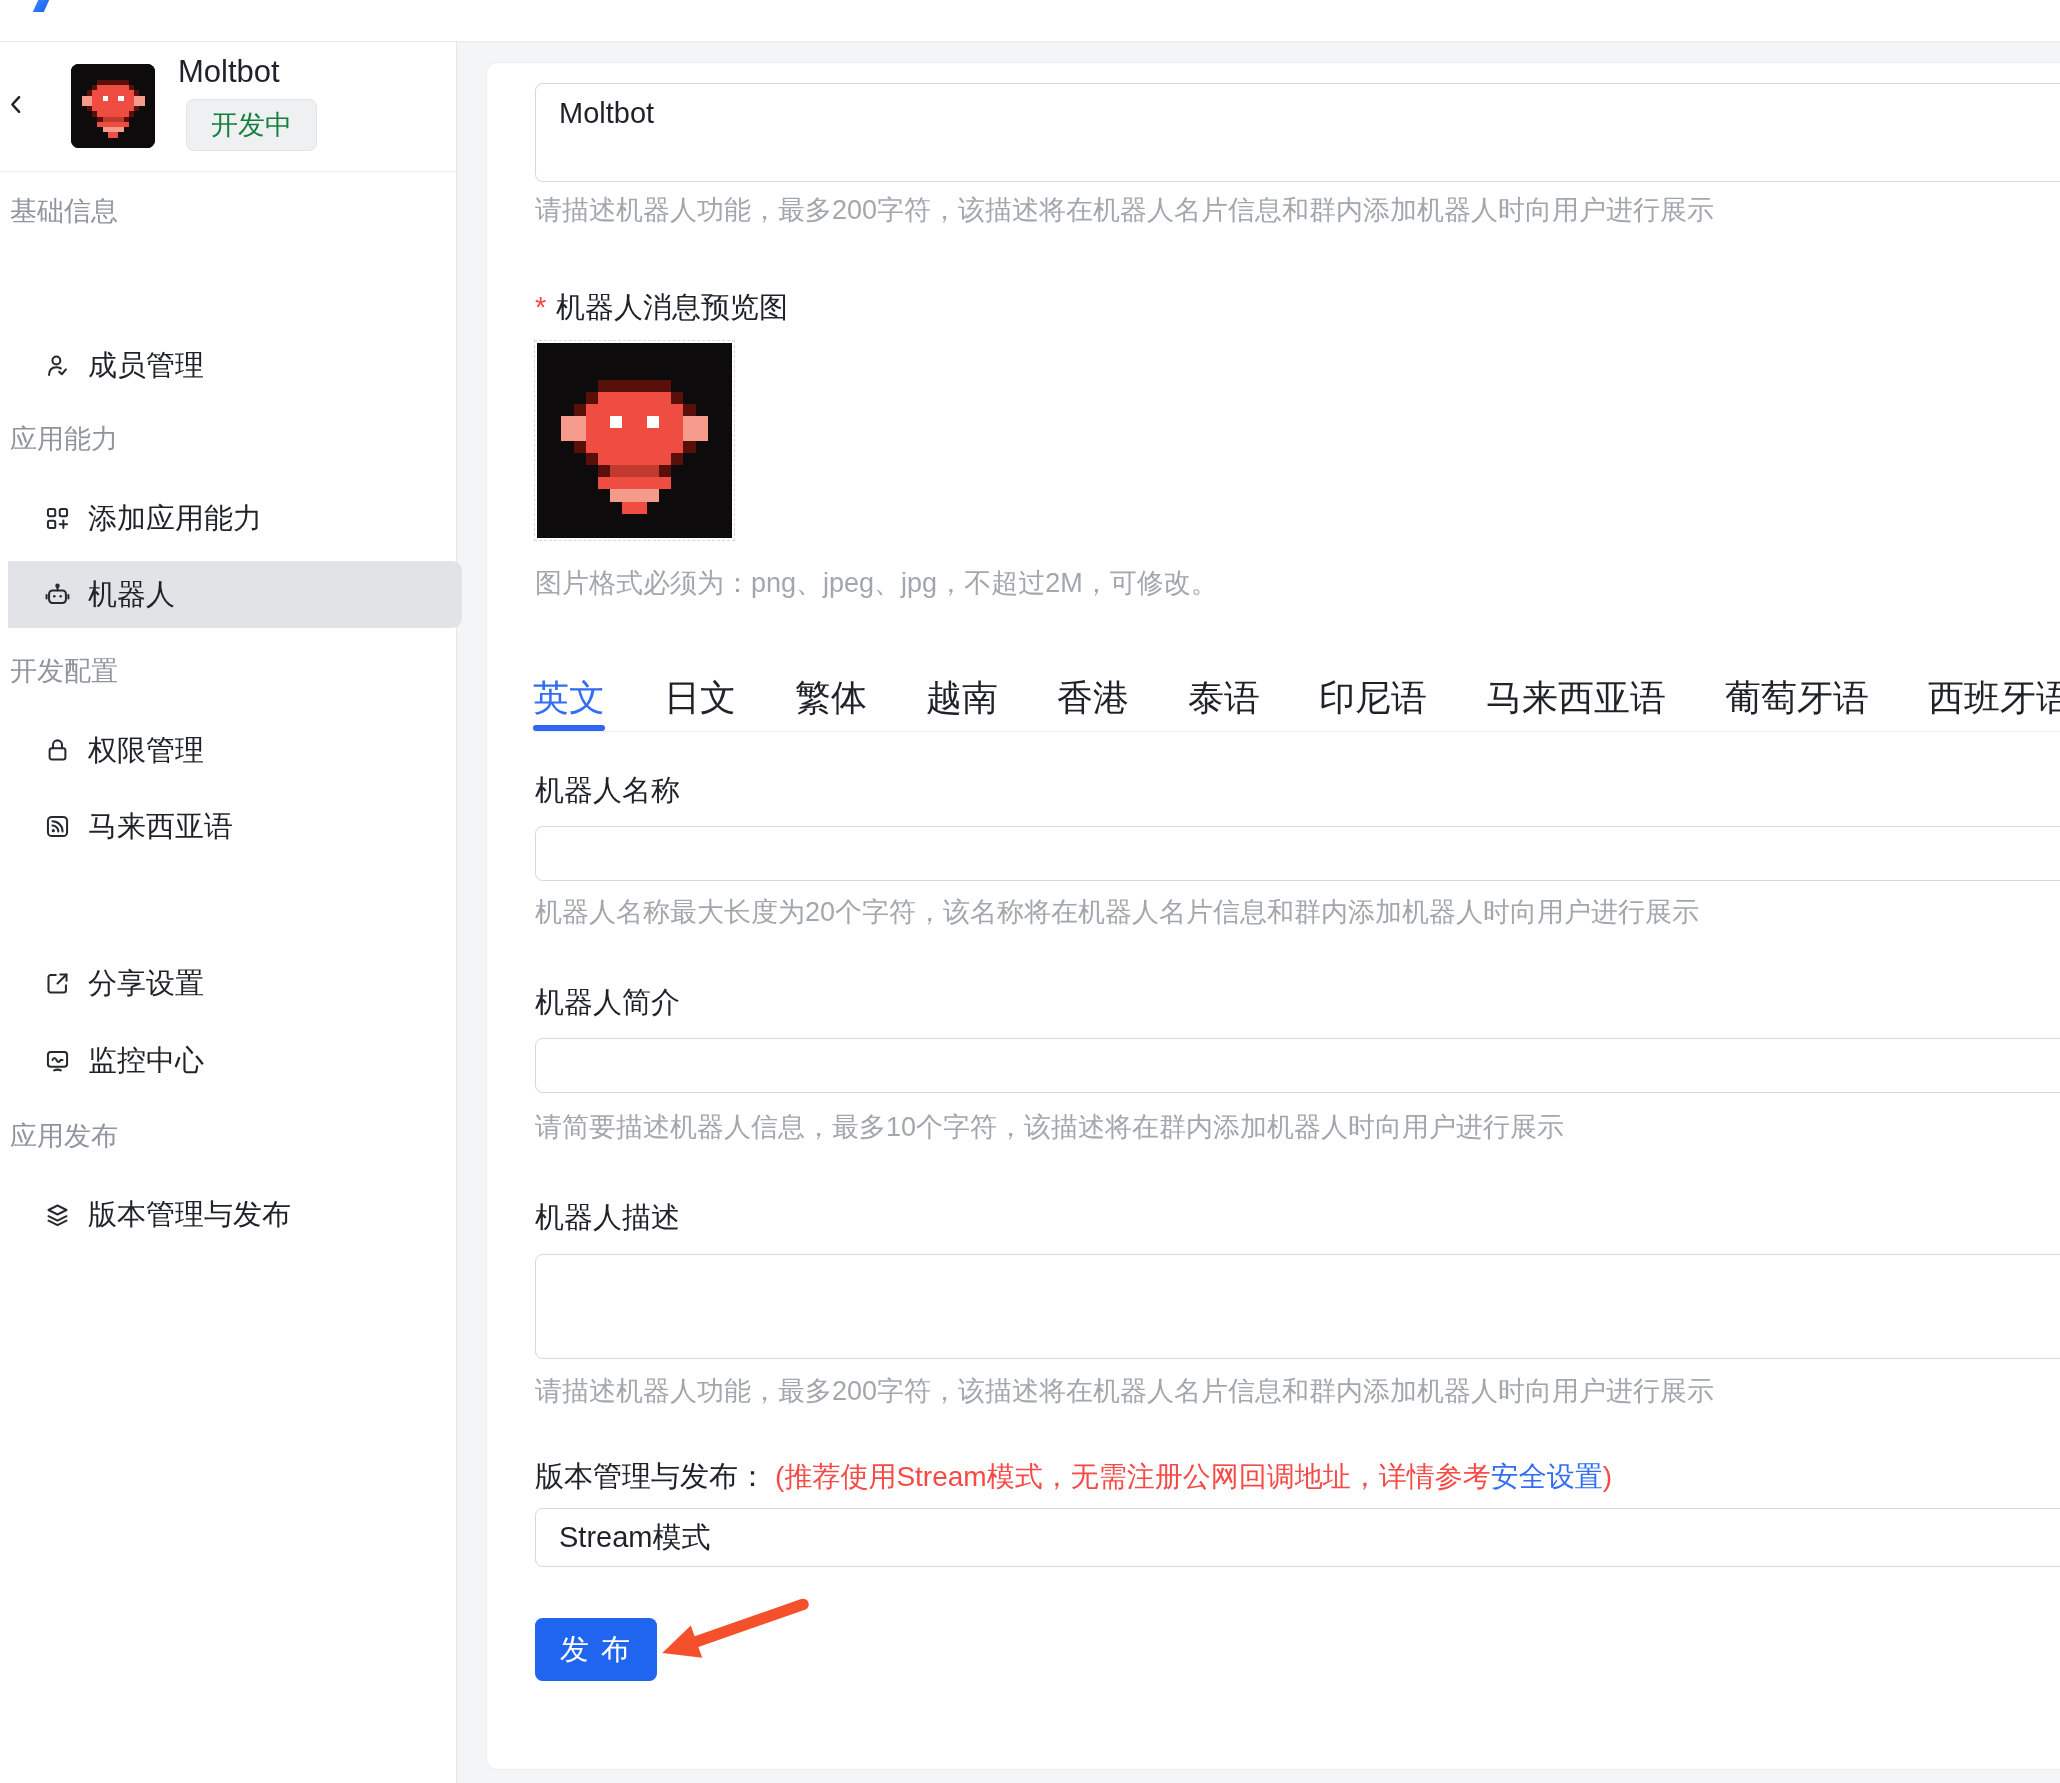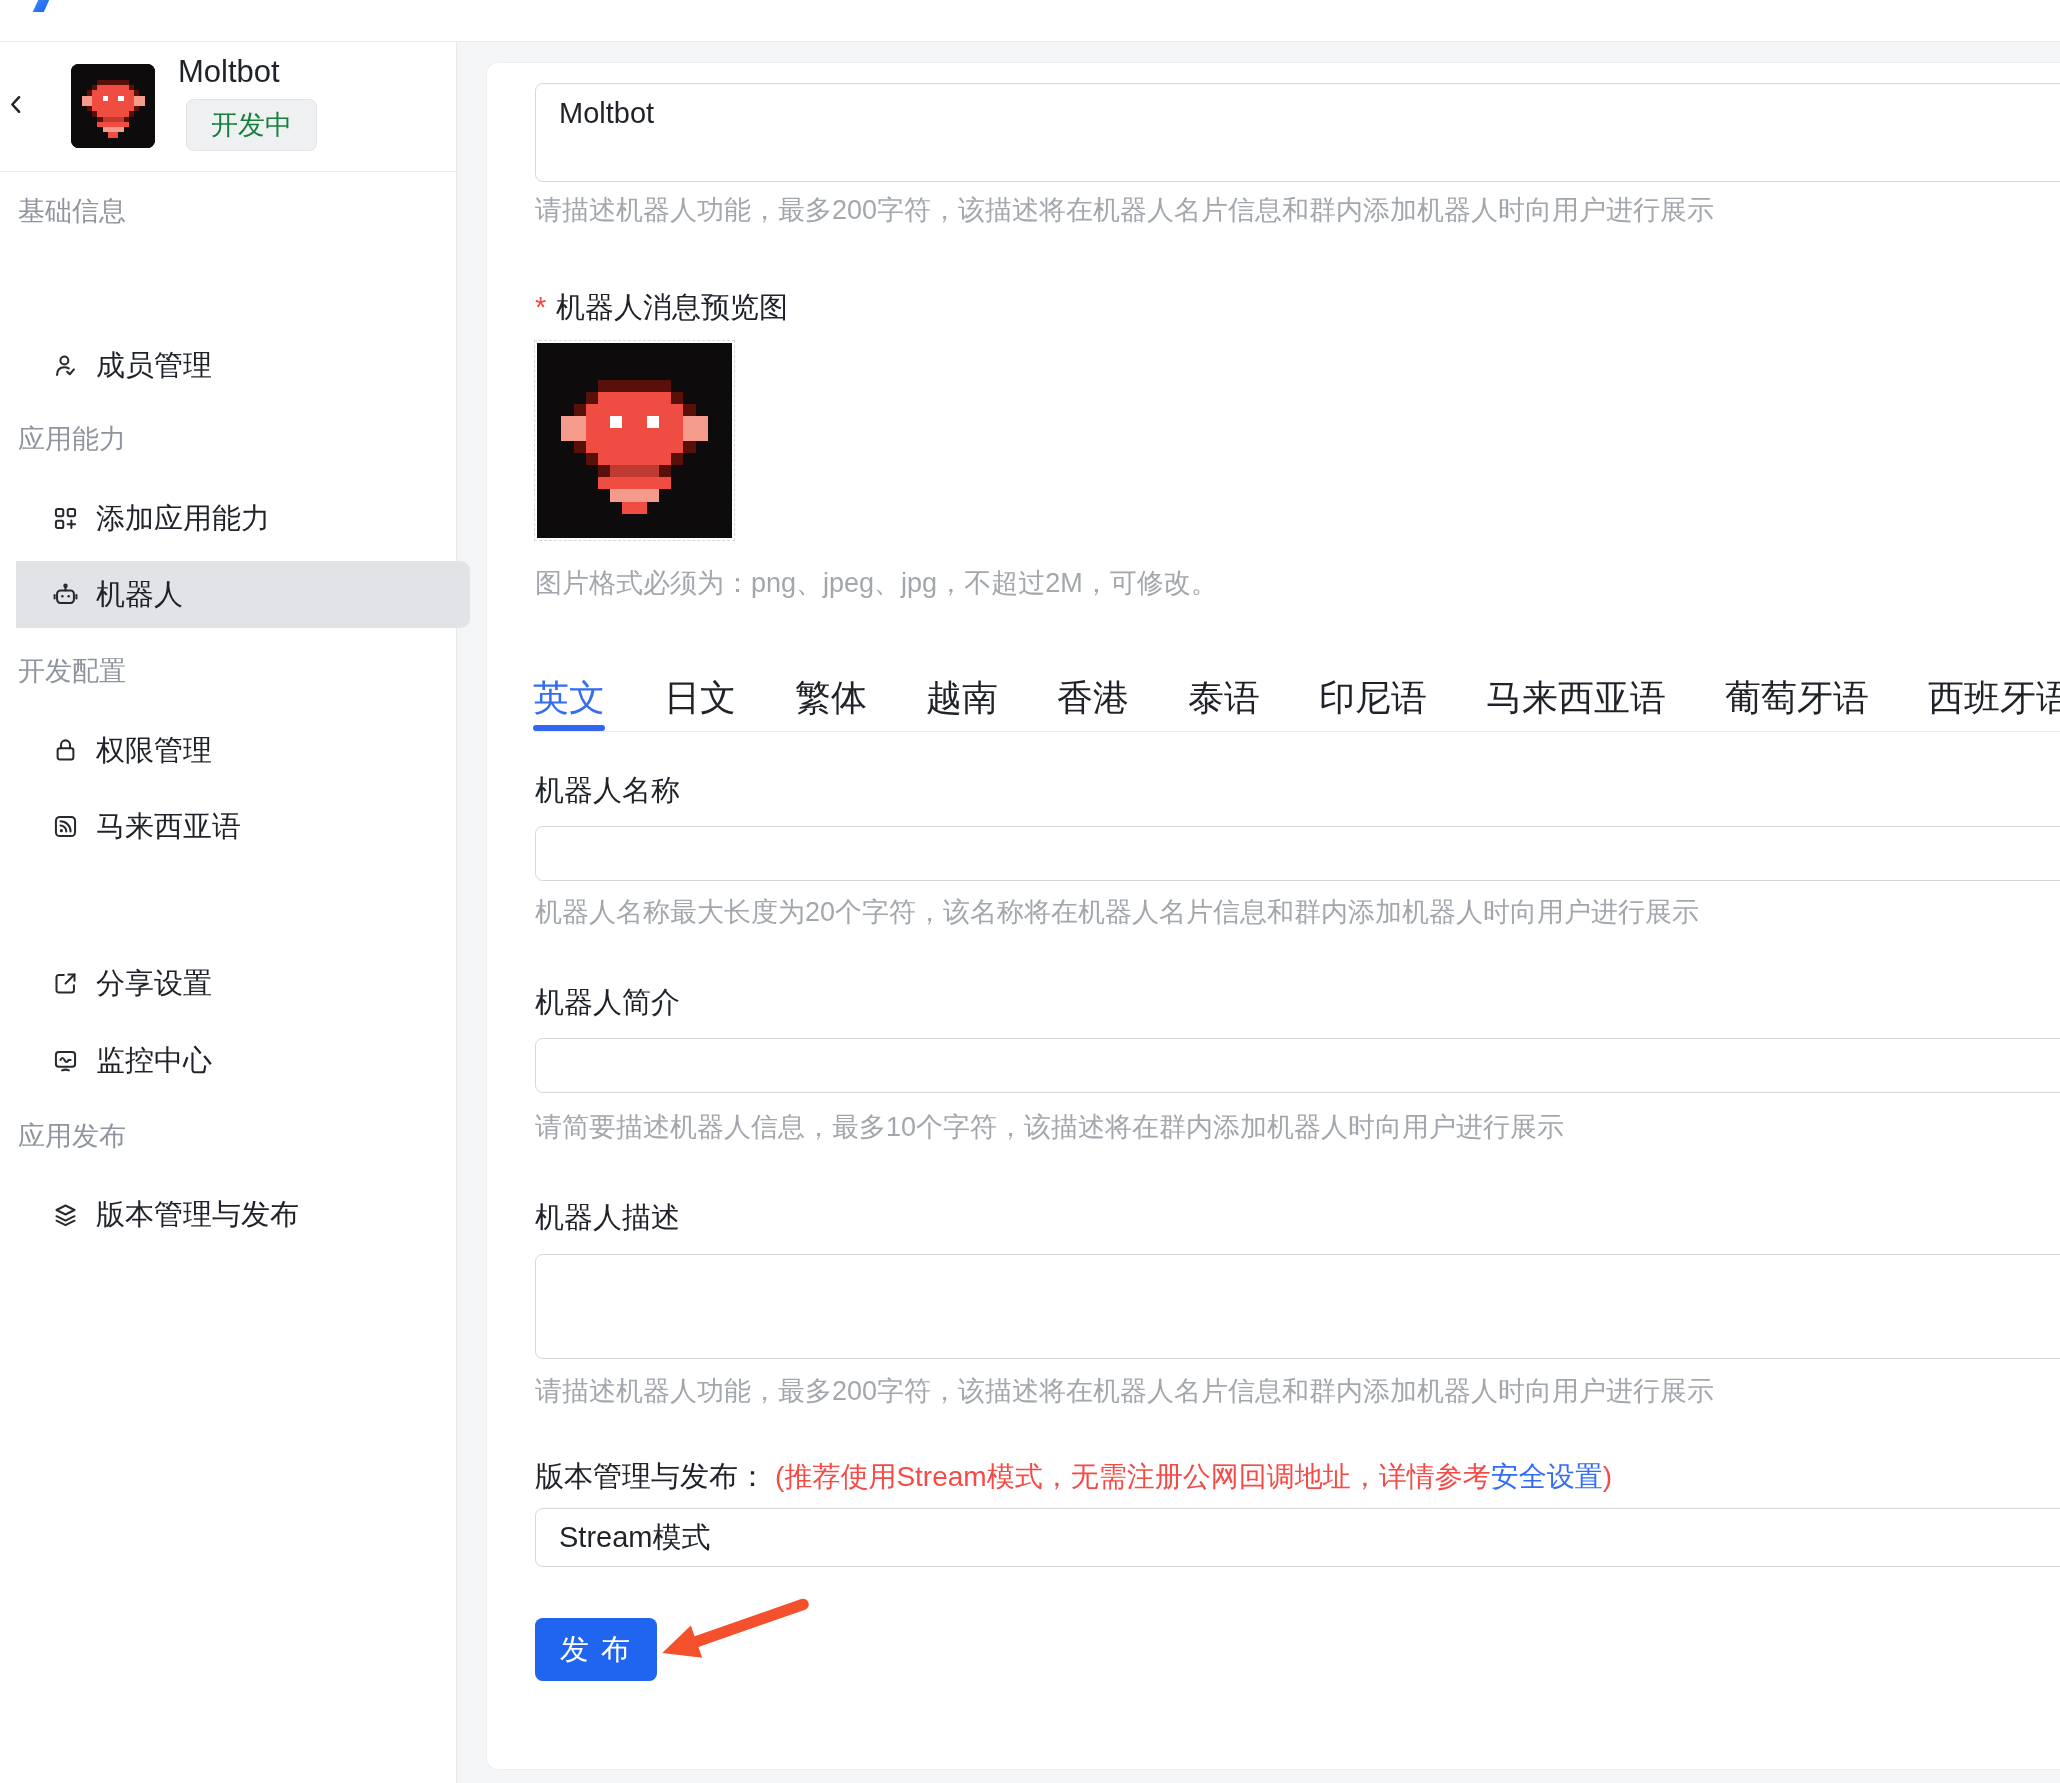--- a/index.html
+++ b/index.html
@@ -23,21 +23,21 @@
               display:flex; align-items:center; justify-content:center; cursor:pointer; }
   .app-avatar { position:absolute; left:71px; top:22px; width:84px; height:84px;
                 border-radius:7.6px; overflow:hidden; background:#0d0b0c; }
   .app-avatar svg, .preview-img svg { display:block; width:100%; height:100%; }
   .app-name { position:absolute; left:178px; top:13.4px; font-size:31px; line-height:34px;
               font-weight:500; color:#1f2329; }
   .app-badge { position:absolute; left:178px; top:57px; height:52px; padding:0 24px;
                background:#eff0f2; border:1px solid #e1e3e6; border-radius:7.6px;
                font-size:27px; color:#15803d; display:flex; align-items:center;margin-left:8px; }
   .side-divider { position:absolute; left:0; top:129px; width:100%; height:1px; background:#e8eaec; }
-  .menu { position:absolute; left:16px; top:130px; width:100%; bottom:0; }
+  .menu { position:absolute; left:8px; top:130px; width:100%; bottom:0; }
   .menu-section { position:absolute; left:1.9px; height:38px; line-height:38px;
                   font-size:27px; color:#8f959e; }
   .menu-item { position:absolute; left:0; width:454px; height:67px;
                display:flex; align-items:center; cursor:pointer; border-radius:0 9.6px 9.6px 0; }
   .menu-item .mi-icon { position:absolute; left:36px; width:27px; height:27px;
                         display:flex; align-items:center; justify-content:center; }
   .menu-item .mi-label { position:absolute; left:80px; font-size:29px; color:#1f2329; }
   .menu-item.active { background:#e1e3e6; }
   .mi-icon svg { width:27px; height:27px; }
   

